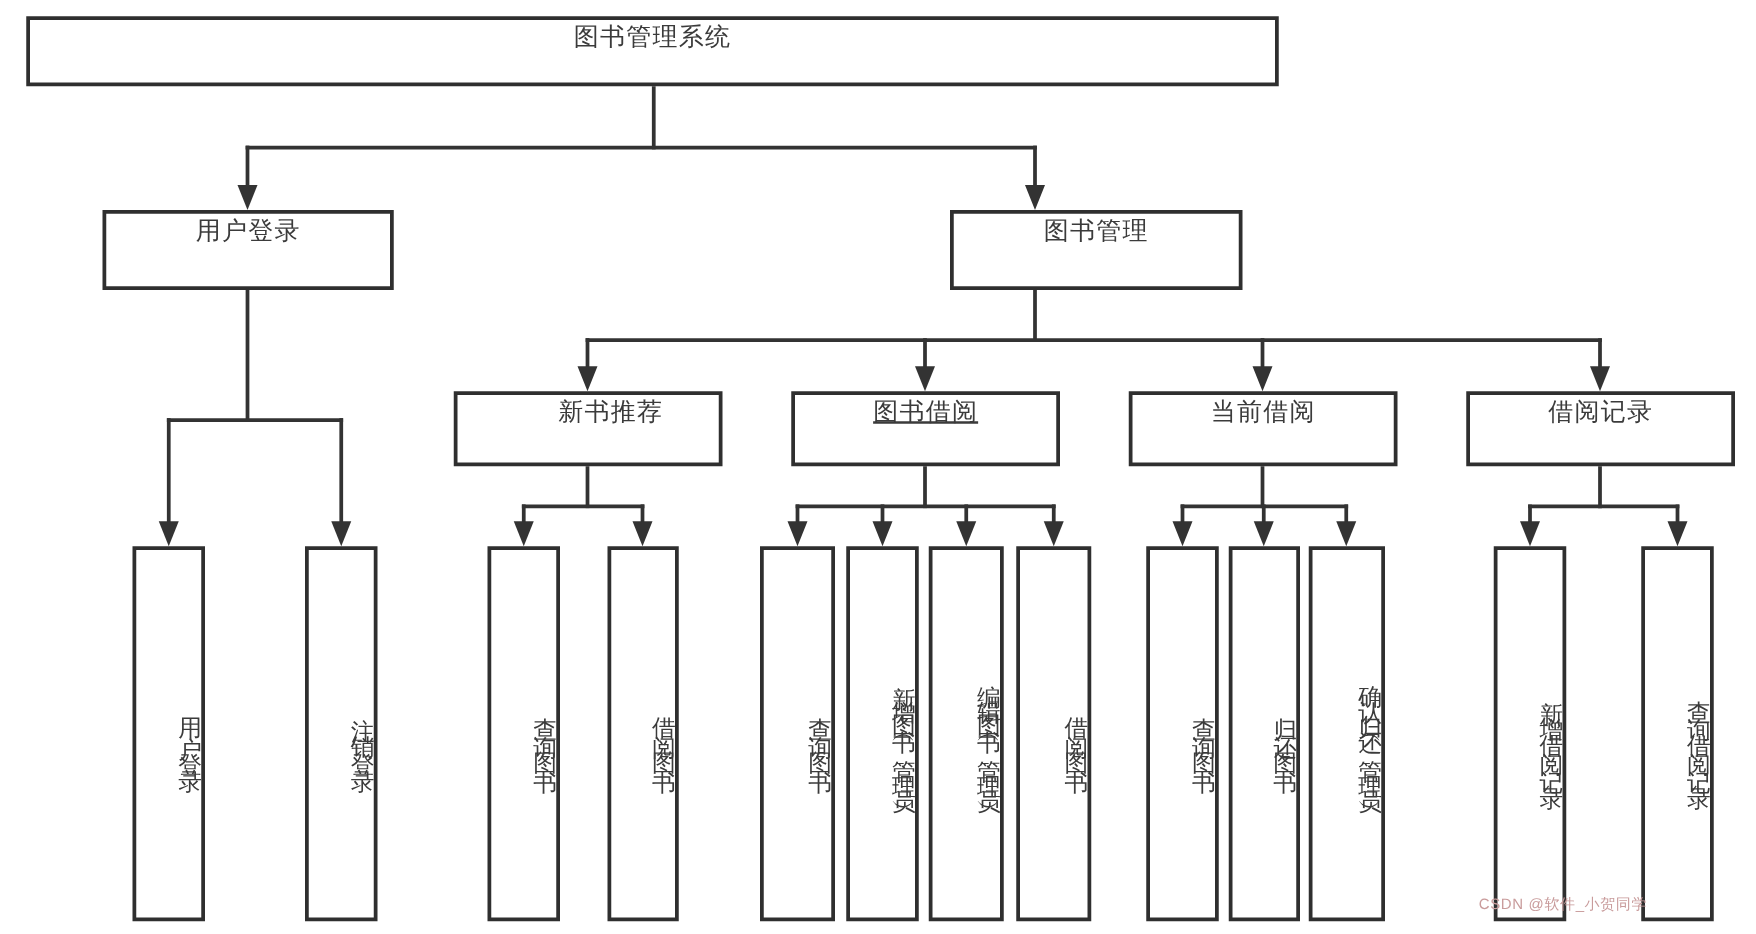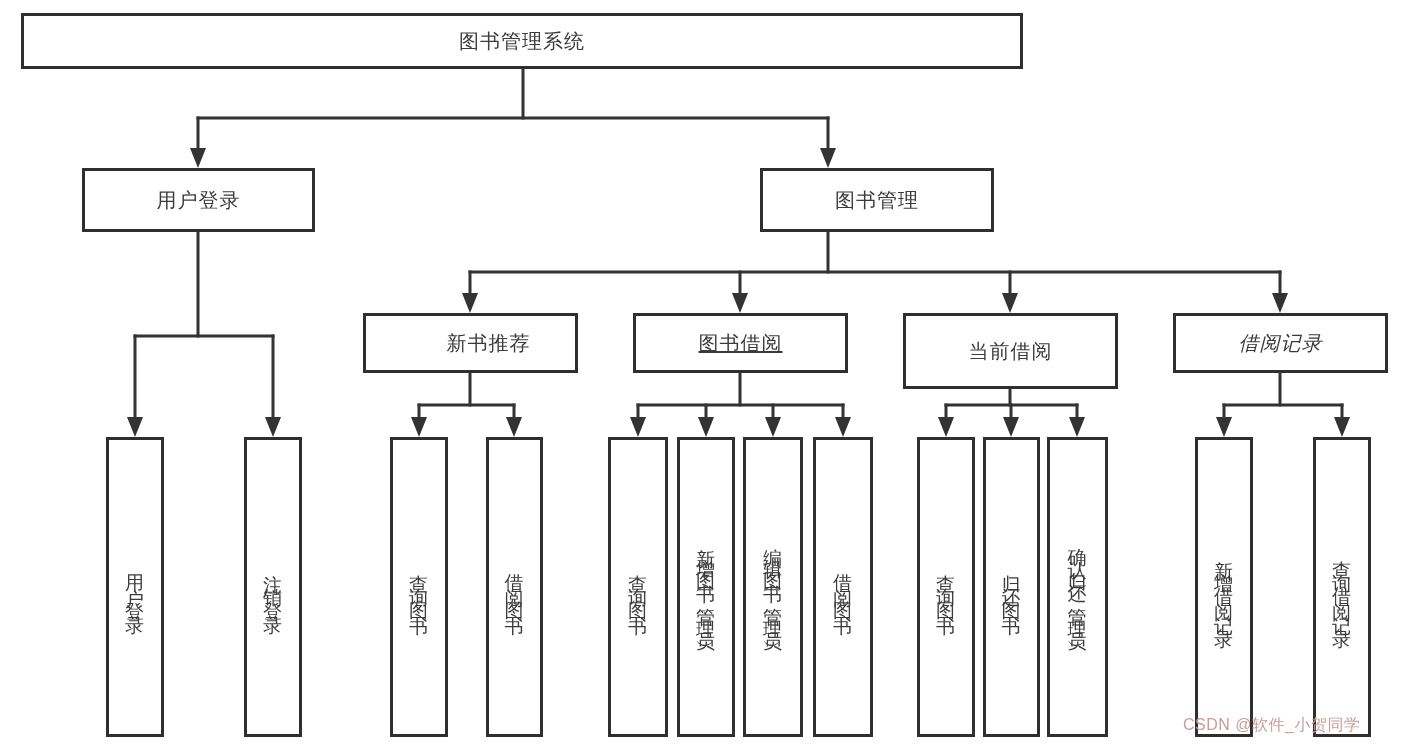--- a/index.html
+++ b/index.html
@@ -18,43 +18,43 @@
     overflow:hidden;
   }
   #connectors{position:absolute;left:0;top:0;z-index:1;}
   #connectors path{stroke:var(--line);stroke-width:3;fill:none;stroke-linecap:square;}
   #connectors polygon{fill:var(--line);stroke:none;}
   .node{
     position:absolute;
     box-sizing:border-box;
     border:3px solid var(--box-border);
     background:#ffffff;
-    display:flex;align-items:center;justify-content:center;
+    display:flex;justify-content:center;
     color:var(--text);
     z-index:2;
   }
   .hnode{font-size:20px;letter-spacing:1px;white-space:nowrap;}
   .vnode{
     font-size:19px;
     writing-mode:vertical-rl;
     text-orientation:mixed;
     letter-spacing:14px;
     line-height:1;
     white-space:nowrap;
   }
   
   .n-root{left:21px;top:13px;width:1002px;height:56px;}
   
   .n-user-login-branch{left:82px;top:168px;width:233px;height:64px;}
   .n-book-management{left:712px;top:168px;width:234px;height:64px;margin-left:48px;}
   
   .n-new-book-recommend{left:363px;top:313px;width:215px;height:60px;padding-left:36px;}
   .n-book-borrow{left:633px;top:313px;width:215px;height:60px;text-decoration:underline;}
-  .n-current-borrow{left:903px;top:313px;width:215px;height:76px;}
-  .n-borrow-record{left:1173px;top:313px;width:215px;height:60px;font-style:italic;}
+  .n-current-borrow{left:903px;top:313px;width:215px;height:60px;}
+  .n-borrow-record{left:1173px;top:313px;width:215px;height:60px;}
   
   .vnode{top:437px;height:300px;}
   .n-user-login{left:106px;width:58px;}
   .n-logout{left:244px;width:58px;}
   .n-nb-query{left:390px;width:58px;}
   .n-nb-borrow{left:486px;width:57px;}
   .n-bb-query{left:608px;width:60px;}
   .n-bb-add{left:677px;width:58px;}
   .n-bb-edit{left:743px;width:60px;}
   .n-bb-borrow{left:813px;width:60px;}
@@ -62,21 +62,21 @@
   .n-cb-return{left:983px;width:57px;}
   .n-cb-confirm{left:1047px;width:61px;}
   .n-br-add{left:1195px;width:58px;}
   .n-br-query{left:1313px;width:58px;}
   
   .longtext{letter-spacing:12px;}
   .watermark{
     position:absolute;
     left:1183px;top:715px;
     z-index:3;
-    font-size:16px;
+    font-size:12px;
     color:var(--watermark);
     white-space:nowrap;
     letter-spacing:0.5px;
   }
 </style>
 </head>
 <body>
 
 <div id="stage">
 

